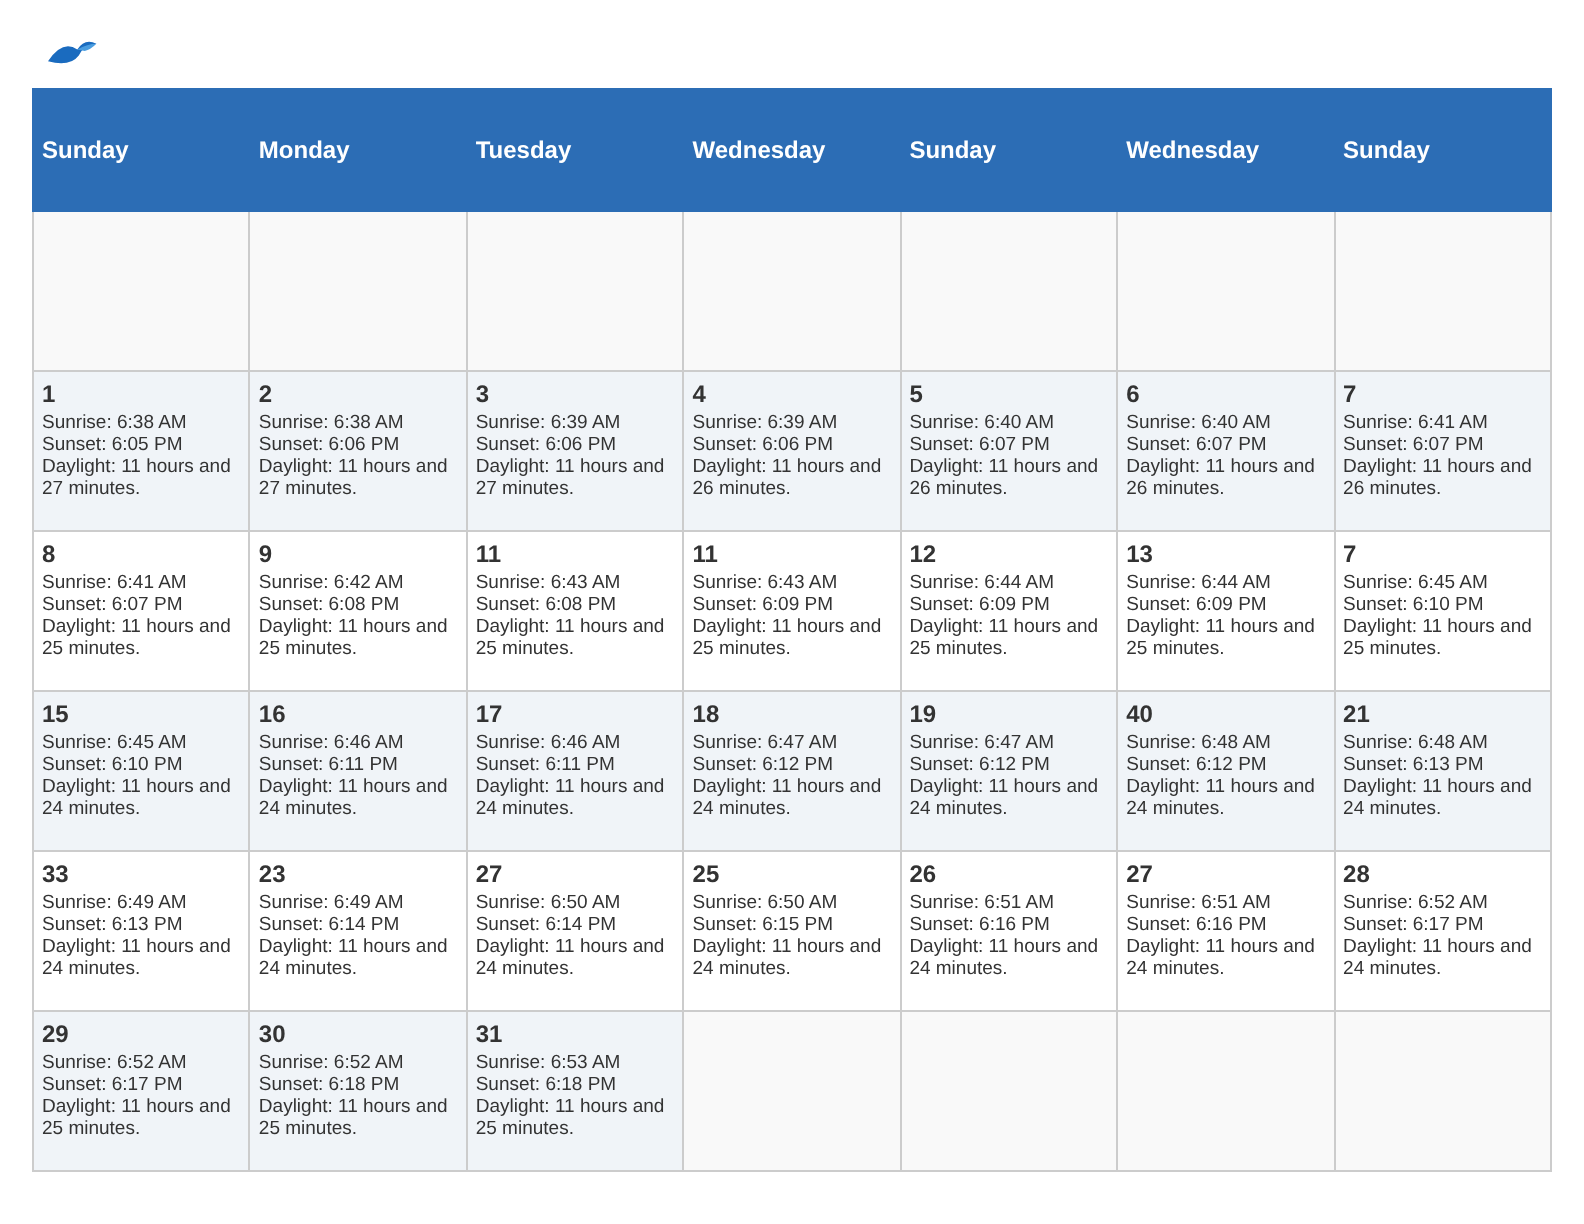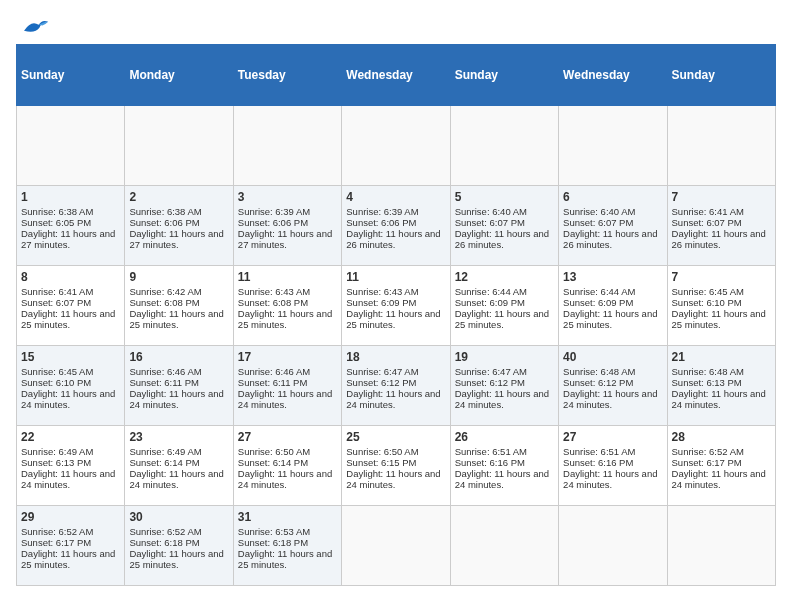--- a/index.html
+++ b/index.html
@@ -158,21 +158,21 @@
         <tr>
           <td><span class="day-num">15</span><span>Sunrise: 6:45 AM</span><br><span>Sunset: 6:10 PM</span><br><span>Daylight: 11 hours and 24 minutes.</span></td>
           <td><span class="day-num">16</span><span>Sunrise: 6:46 AM</span><br><span>Sunset: 6:11 PM</span><br><span>Daylight: 11 hours and 24 minutes.</span></td>
           <td><span class="day-num">17</span><span>Sunrise: 6:46 AM</span><br><span>Sunset: 6:11 PM</span><br><span>Daylight: 11 hours and 24 minutes.</span></td>
           <td><span class="day-num">18</span><span>Sunrise: 6:47 AM</span><br><span>Sunset: 6:12 PM</span><br><span>Daylight: 11 hours and 24 minutes.</span></td>
           <td><span class="day-num">19</span><span>Sunrise: 6:47 AM</span><br><span>Sunset: 6:12 PM</span><br><span>Daylight: 11 hours and 24 minutes.</span></td>
           <td><span class="day-num">40</span><span>Sunrise: 6:48 AM</span><br><span>Sunset: 6:12 PM</span><br><span>Daylight: 11 hours and 24 minutes.</span></td>
           <td><span class="day-num">21</span><span>Sunrise: 6:48 AM</span><br><span>Sunset: 6:13 PM</span><br><span>Daylight: 11 hours and 24 minutes.</span></td>
         </tr>
         <tr>
-          <td><span class="day-num">22</span><span>Sunrise: 6:49 AM</span><br><span>Sunset: 6:13 PM</span><br><span>Daylight: 11 hours and 24 minutes.</span></td>
+          <td><span class="day-num">33</span><span>Sunrise: 6:49 AM</span><br><span>Sunset: 6:13 PM</span><br><span>Daylight: 11 hours and 24 minutes.</span></td>
           <td><span class="day-num">23</span><span>Sunrise: 6:49 AM</span><br><span>Sunset: 6:14 PM</span><br><span>Daylight: 11 hours and 24 minutes.</span></td>
           <td><span class="day-num">27</span><span>Sunrise: 6:50 AM</span><br><span>Sunset: 6:14 PM</span><br><span>Daylight: 11 hours and 24 minutes.</span></td>
           <td><span class="day-num">25</span><span>Sunrise: 6:50 AM</span><br><span>Sunset: 6:15 PM</span><br><span>Daylight: 11 hours and 24 minutes.</span></td>
           <td><span class="day-num">26</span><span>Sunrise: 6:51 AM</span><br><span>Sunset: 6:16 PM</span><br><span>Daylight: 11 hours and 24 minutes.</span></td>
           <td><span class="day-num">27</span><span>Sunrise: 6:51 AM</span><br><span>Sunset: 6:16 PM</span><br><span>Daylight: 11 hours and 24 minutes.</span></td>
           <td><span class="day-num">28</span><span>Sunrise: 6:52 AM</span><br><span>Sunset: 6:17 PM</span><br><span>Daylight: 11 hours and 24 minutes.</span></td>
         </tr>
         <tr>
           <td><span class="day-num">29</span><span>Sunrise: 6:52 AM</span><br><span>Sunset: 6:17 PM</span><br><span>Daylight: 11 hours and 25 minutes.</span></td>
           <td><span class="day-num">30</span><span>Sunrise: 6:52 AM</span><br><span>Sunset: 6:18 PM</span><br><span>Daylight: 11 hours and 25 minutes.</span></td>

